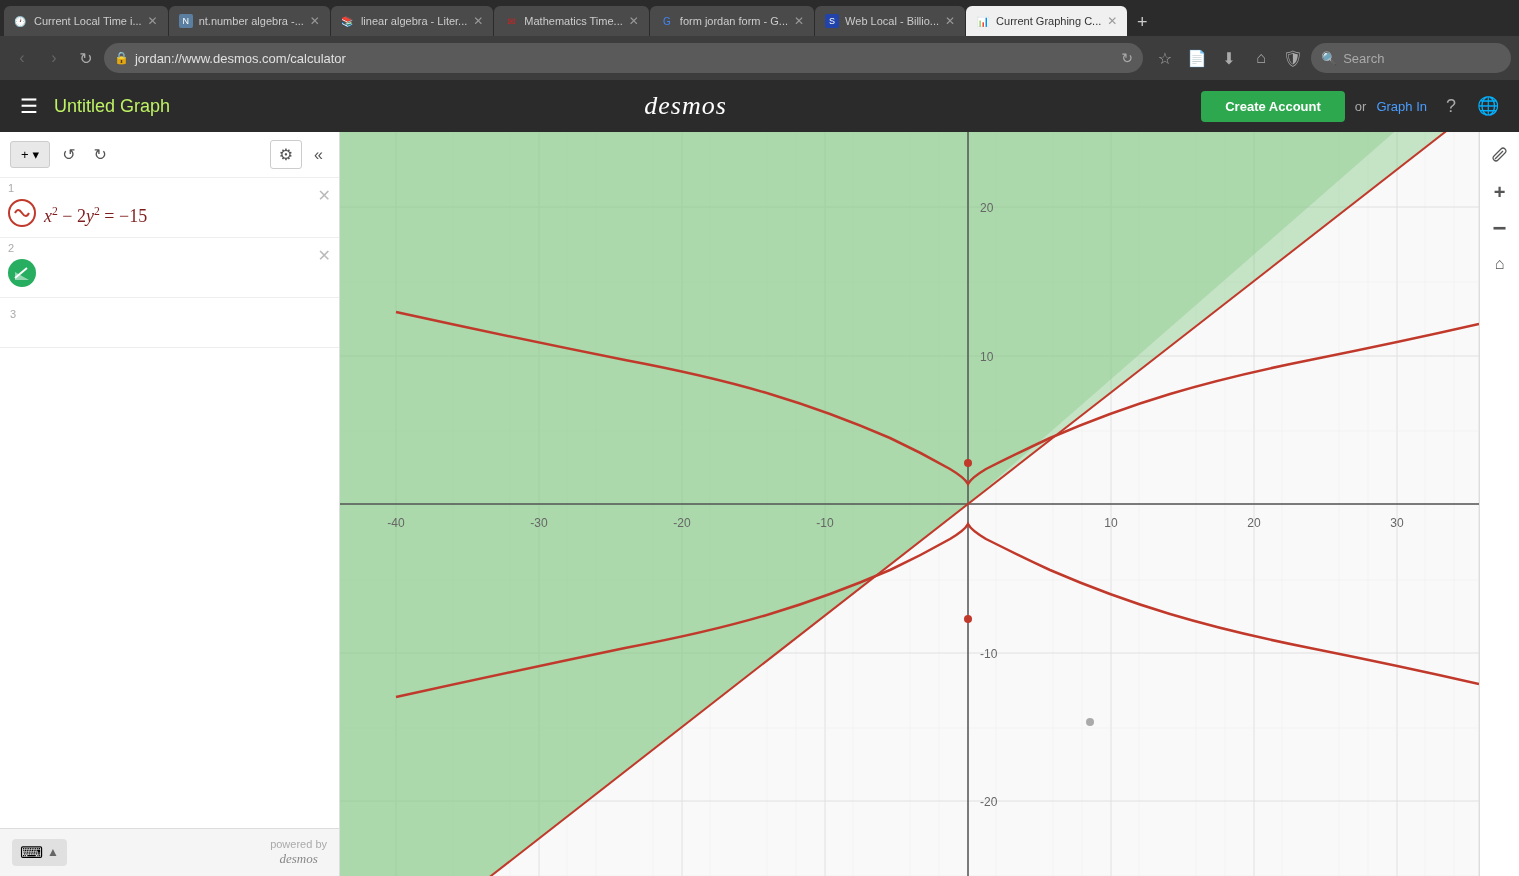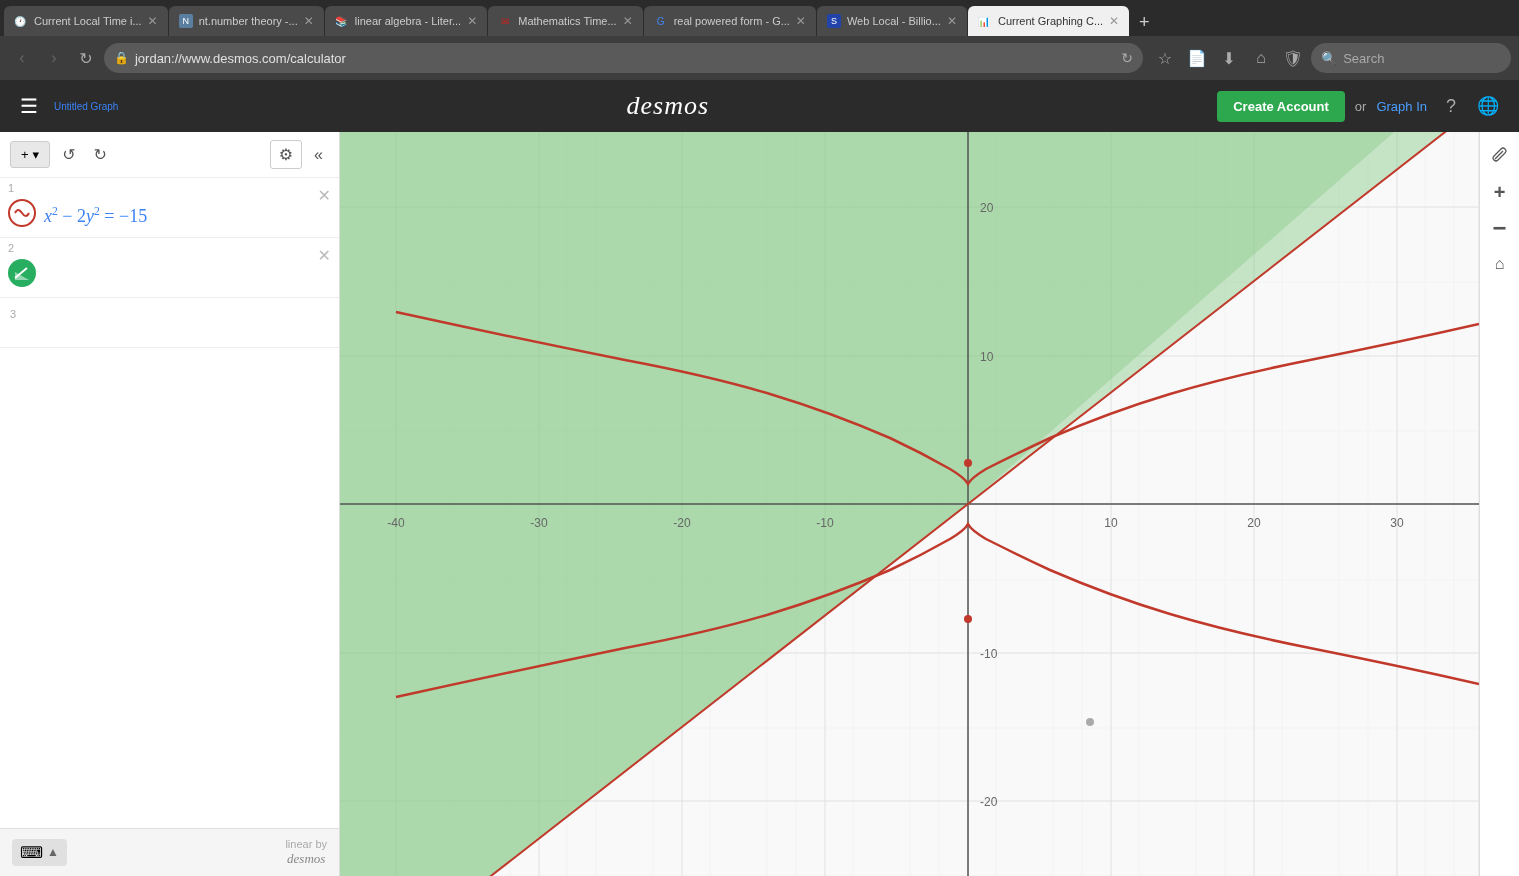--- a/index.html
+++ b/index.html
@@ -162,43 +162,43 @@
       gap: 12px;
       flex-shrink: 0;
     }
     .hamburger-btn {
       color: #fff;
       font-size: 20px;
       cursor: pointer;
       padding: 4px;
     }
     .desmos-title {
-      color: #3b82f6;
-      font-size: 10px;
+      color: #bef264;
+      font-size: 18px;
       font-weight: normal;
     }
     .desmos-logo {
       flex: 1;
       text-align: center;
       font-size: 26px;
       color: #fff;
       font-family: Georgia, serif;
       font-style: italic;
       letter-spacing: 1px;
     }
     .topbar-right {
       display: flex;
       align-items: center;
       gap: 10px;
     }
     .create-account-btn {
       background: #2da84e;
       color: #fff;
       border: none;
-      padding: 8px 16px;
+      padding: 8px 24px;
       border-radius: 4px;
       font-size: 13px;
       cursor: pointer;
       font-weight: bold;
     }
     .or-text { color: #aaa; font-size: 13px; }
     .sign-in-link { color: #4a9eff; font-size: 13px; cursor: pointer; text-decoration: none; }
     .help-btn {
       color: #aaa;
       font-size: 18px;
@@ -308,21 +308,21 @@
       margin-right: 8px;
       cursor: pointer;
       display: flex;
       align-items: center;
       justify-content: center;
       margin-top: 10px;
     }
     .expr-content {
       flex: 1;
       font-size: 18px;
-      color: #3b82f6;
+      color: #7f1d1d;
       margin-top: 16px;
       font-family: 'Times New Roman', serif;
     }
     .expr-close {
       color: #bbb;
       font-size: 16px;
       cursor: pointer;
       position: absolute;
       top: 8px;
       right: 8px;
@@ -425,36 +425,36 @@
 <div>
 
   <div class="tab-bar">
     <div class="tab">
       <span class="tab-favicon" style="color:#4a90d9">🕐</span>
       <span class="tab-title">Current Local Time i...</span>
       <span class="tab-close">✕</span>
     </div>
     <div class="tab">
       <span class="tab-favicon" style="background:#5a7fa0;color:#fff;font-size:9px">N</span>
-      <span class="tab-title">nt.number theory -...</span>
+      <span class="tab-title">nt.number algebra -...</span>
       <span class="tab-close">✕</span>
     </div>
     <div class="tab">
       <span class="tab-favicon" style="color:#cc4444">📚</span>
       <span class="tab-title">linear algebra - Liter...</span>
       <span class="tab-close">✕</span>
     </div>
     <div class="tab">
       <span class="tab-favicon" style="color:#cc2222">✉</span>
       <span class="tab-title">Mathematics Time...</span>
       <span class="tab-close">✕</span>
     </div>
     <div class="tab">
       <span class="tab-favicon" style="color:#4285f4">G</span>
-      <span class="tab-title">real powered form - G...</span>
+      <span class="tab-title">form jordan form - G...</span>
       <span class="tab-close">✕</span>
     </div>
     <div class="tab">
       <span class="tab-favicon" style="background:#2244aa;color:#fff;font-size:9px">S</span>
       <span class="tab-title">Web Local - Billio...</span>
       <span class="tab-close">✕</span>
     </div>
     <div class="tab active">
       <span class="tab-favicon" style="color:#2da84e">📊</span>
       <span class="tab-title">Current Graphing C...</span>
@@ -547,21 +547,21 @@
         </div>
 
       </div>
 
       <div class="keyboard-area">
         <div class="keyboard-toggle">
           <span>⌨</span>
           <span class="keyboard-arrow">▲</span>
         </div>
         <div class="powered-by">
-          <div>linear by</div>
+          <div>powered by</div>
           <div class="desmos-small">desmos</div>
         </div>
       </div>
     </div>
 
     <div class="graph-area">
       <svg class="graph-svg" viewBox="0 0 1139 744" preserveAspectRatio="none" xmlns="http://www.w3.org/2000/svg">
 
         <rect width="1139" height="744" fill="#f9f9f9"></rect>
 

